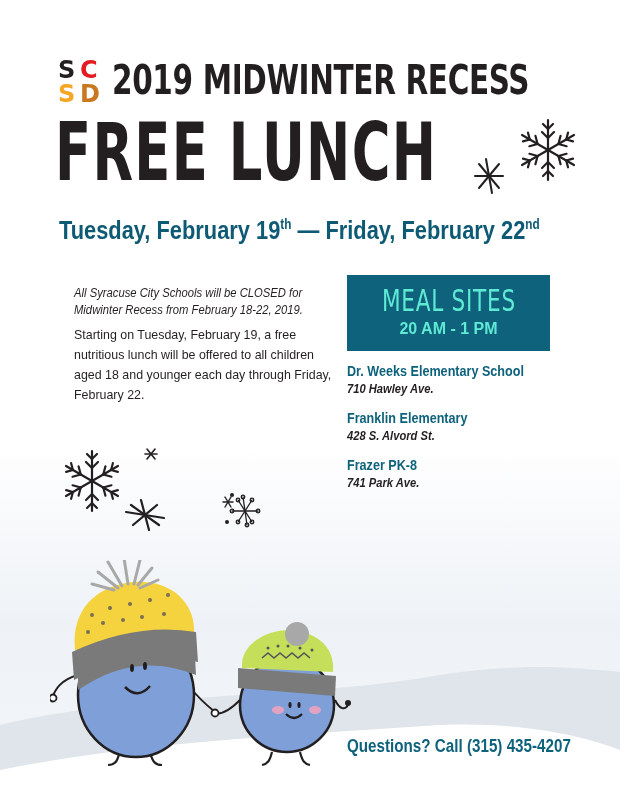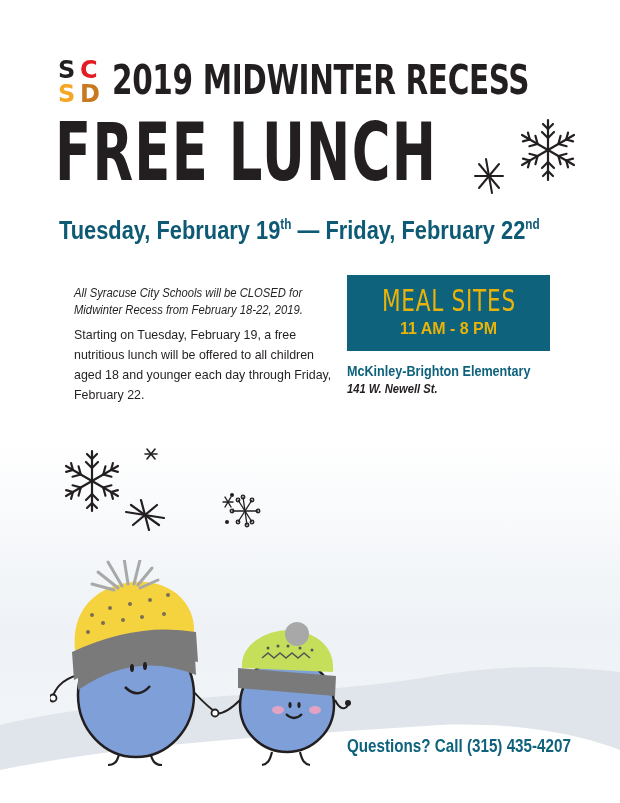--- a/index.html
+++ b/index.html
@@ -38,21 +38,21 @@
     font-style: italic; font-size: 12.5px; line-height: 17px; color: #231f20;
     transform: scaleX(0.9); transform-origin: left; width: 300px;
   }
   .intro .body {
     margin-top: 6px; font-size: 13.5px; line-height: 20px; color: #231f20;
     transform: scaleX(0.92); transform-origin: left; width: 290px;
   }
 
   .sites-box {
     position: absolute; left: 347px; top: 275px; width: 203px; height: 76px;
-    background: #0e627c; color: #eab308; text-align: center; z-index: 2;
+    background: #0e627c; color: #5eead4; text-align: center; z-index: 2;
   }
   .sites-box .h {
     font-family: "DejaVu Sans", sans-serif; font-size: 30px; line-height: 34px;
     margin-top: 9px; transform: scaleX(0.72); display: inline-block;
     letter-spacing: 1px;
   }
   .sites-box .t {
     font-family: "Liberation Sans", sans-serif; font-weight: bold;
     font-size: 16px; line-height: 20px; margin-top: 1px;
   }
@@ -130,27 +130,35 @@
   </g>
 </svg>
 
 <div class="intro">
   <p class="notice">All Syracuse City Schools will be CLOSED for Midwinter Recess from February 18-22, 2019.</p>
   <p class="body">Starting on Tuesday, February 19, a free nutritious lunch will be offered to all children aged 18 and younger each day through Friday, February 22.</p>
 </div>
 
 <div class="sites-box">
   <div><span class="h">MEAL SITES</span></div>
-  <div class="t">11 AM - 8 PM</div>
+  <div class="t">20 AM - 1 PM</div>
 </div>
 
 <div class="sites">
   <div class="site">
-    <div class="name">McKinley-Brighton Elementary</div>
-    <div class="addr">141 W. Newell St.</div>
+    <div class="name">Dr. Weeks Elementary School</div>
+    <div class="addr">710 Hawley Ave.</div>
+  </div>
+  <div class="site">
+    <div class="name">Franklin Elementary</div>
+    <div class="addr">428 S. Alvord St.</div>
+  </div>
+  <div class="site">
+    <div class="name">Frazer PK-8</div>
+    <div class="addr">741 Park Ave.</div>
   </div>
 </div>
 
 <svg class="art" style="left:55px; top:440px; width:230px; height:100px;" viewBox="0 0 230 100">
   <g stroke="#231f20" stroke-width="2.2" stroke-linecap="round" fill="none">
     <g transform="translate(37,41)">
       <g id="arm2">
         <line x1="0" y1="0" x2="0" y2="-30"></line>
         <line x1="0" y1="-13" x2="-6" y2="-19"></line>
           <line x1="0" y1="-13" x2="6" y2="-19"></line>

